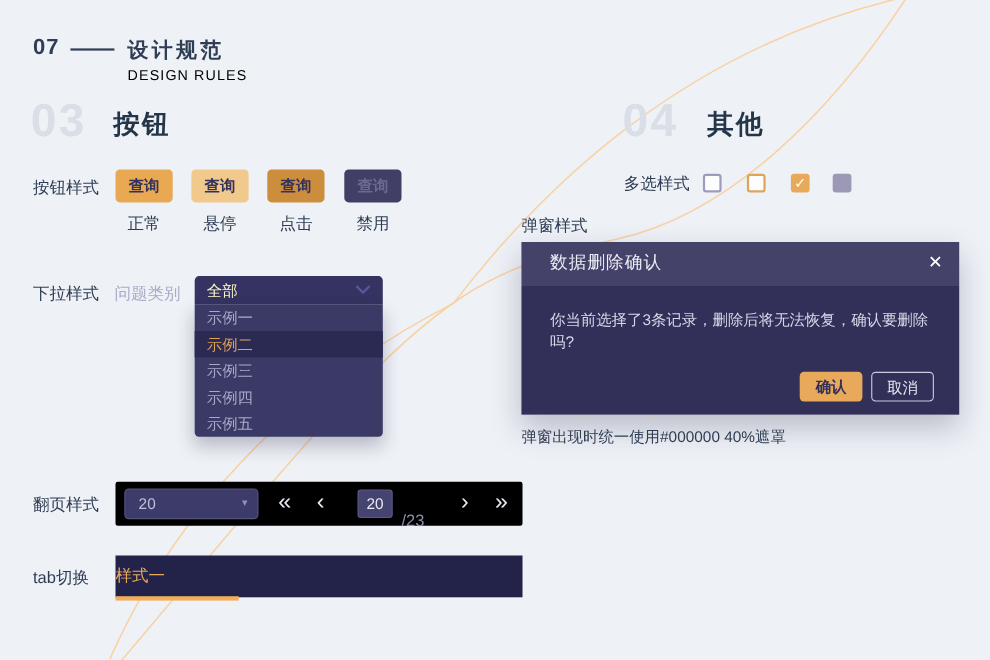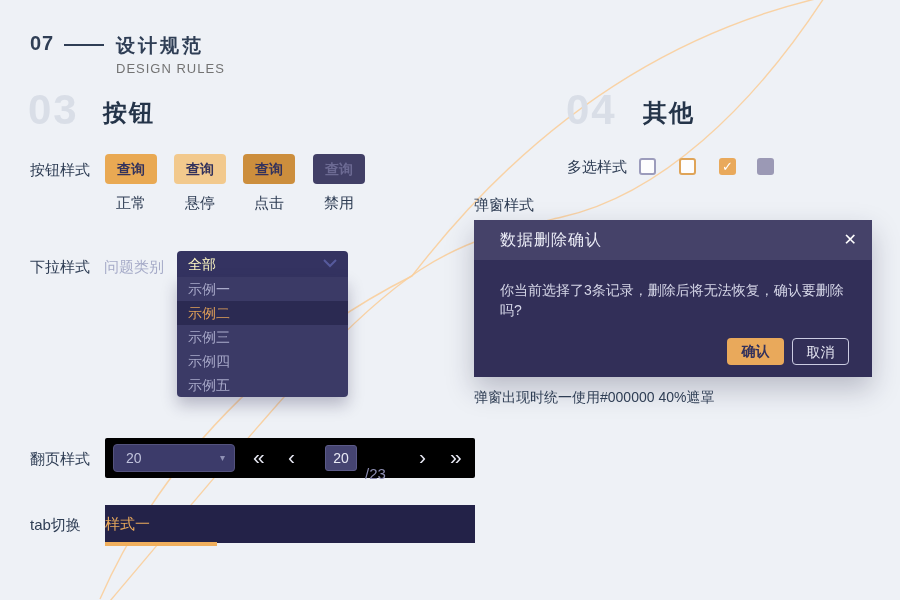--- a/index.html
+++ b/index.html
@@ -6,21 +6,21 @@
   body{width:900px;height:600px;overflow:hidden;background:#EEF1F6;
        font-family:"Liberation Sans","DejaVu Sans",sans-serif;}
   .page{position:relative;width:900px;height:600px;background:#EEF1F6;}
   .abs{position:absolute;}
   .curves{position:absolute;left:0;top:0;pointer-events:none;}
 
   
   .h-index{font-size:20px;font-weight:700;color:#2F3E55;letter-spacing:1px;}
   .h-dash{width:40px;height:2px;background:#2F3E55;}
   .h-title{font-size:19px;font-weight:700;color:#2F3E55;letter-spacing:3px;}
-  .h-sub{font-size:13px;color:#737373;letter-spacing:1px;}
+  .h-sub{font-size:13px;color:#000000;letter-spacing:1px;}
   .sec-index{font-size:42px;font-weight:700;color:#D9DEE7;letter-spacing:2px;}
   .sec-title{font-size:24px;font-weight:700;color:#243449;letter-spacing:2px;}
   .row-label{font-size:15px;color:#2E3D54;}
 
   
   .demo-btn{width:52px;height:30px;border:none;border-radius:4px;font-size:14px;
             font-weight:700;font-family:inherit;cursor:pointer;line-height:30px;
             text-align:center;padding:0;}
   .btn-normal{background:#E9A953;color:#33325C;}
   .btn-hover{background:#F2C98D;color:#33325C;}

